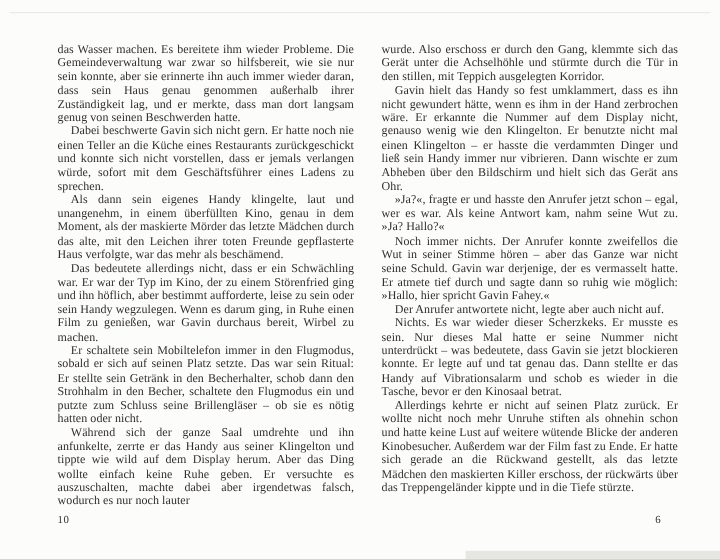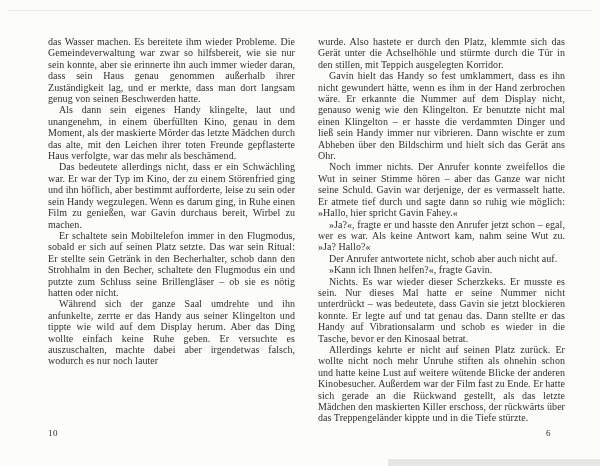--- a/index.html
+++ b/index.html
@@ -60,33 +60,33 @@
 </style>
 </head>
 <body>
 
 <div class="scan-top-edge"></div>
 <div class="scan-bottom-edge"></div>
 
 <div class="page page-left">
   <div class="text-block">
     <p class="para">das Wasser machen. Es bereitete ihm wieder Probleme. Die Gemeindeverwaltung war zwar so hilfsbereit, wie sie nur sein konnte, aber sie erinnerte ihn auch immer wieder daran, dass sein Haus genau genommen außerhalb ihrer Zuständigkeit lag, und er merkte, dass man dort langsam genug von seinen Beschwerden hatte.</p>
+    <p class="para indent">Dabei beschwerte Gavin sich nicht gern. Er hatte noch nie einen Teller an die Küche eines Restaurants zurückgeschickt und konnte sich nicht vorstellen, dass er jemals verlangen würde, sofort mit dem Geschäftsführer eines Ladens zu sprechen.</p>
     <p class="para indent">Als dann sein eigenes Handy klingelte, laut und unangenehm, in einem überfüllten Kino, genau in dem Moment, als der maskierte Mörder das letzte Mädchen durch das alte, mit den Leichen ihrer toten Freunde gepflasterte Haus verfolgte, war das mehr als beschämend.</p>
     <p class="para indent">Das bedeutete allerdings nicht, dass er ein Schwächling war. Er war der Typ im Kino, der zu einem Störenfried ging und ihn höflich, aber bestimmt aufforderte, leise zu sein oder sein Handy wegzulegen. Wenn es darum ging, in Ruhe einen Film zu genießen, war Gavin durchaus bereit, Wirbel zu machen.</p>
     <p class="para indent">Er schaltete sein Mobiltelefon immer in den Flugmodus, sobald er sich auf seinen Platz setzte. Das war sein Ritual: Er stellte sein Getränk in den Becherhalter, schob dann den Strohhalm in den Becher, schaltete den Flugmodus ein und putzte zum Schluss seine Brillengläser – ob sie es nötig hatten oder nicht.</p>
     <p class="para indent">Während sich der ganze Saal umdrehte und ihn anfunkelte, zerrte er das Handy aus seiner Klingelton und tippte wie wild auf dem Display herum. Aber das Ding wollte einfach keine Ruhe geben. Er versuchte es auszuschalten, machte dabei aber irgendetwas falsch, wodurch es nur noch lauter</p>
   </div>
   <div class="page-number num-left">10</div>
 </div>
 
 <div class="page page-right">
   <div class="text-block">
-    <p class="para">wurde. Also hastete er durch den Platz, klemmte sich das Gerät unter die Achselhöhle und stürmte durch die Tür in den stillen, mit Teppich ausgelegten Korridor.</p>
+    <p class="para">wurde. Also erschoss er durch den Gang, klemmte sich das Gerät unter die Achselhöhle und stürmte durch die Tür in den stillen, mit Teppich ausgelegten Korridor.</p>
     <p class="para indent">Gavin hielt das Handy so fest umklammert, dass es ihn nicht gewundert hätte, wenn es ihm in der Hand zerbrochen wäre. Er erkannte die Nummer auf dem Display nicht, genauso wenig wie den Klingelton. Er benutzte nicht mal einen Klingelton – er hasste die verdammten Dinger und ließ sein Handy immer nur vibrieren. Dann wischte er zum Abheben über den Bildschirm und hielt sich das Gerät ans Ohr.</p>
+    <p class="para indent">»Ja?«, fragte er und hasste den Anrufer jetzt schon – egal, wer es war. Als keine Antwort kam, nahm seine Wut zu. »Ja? Hallo?«</p>
     <p class="para indent">Noch immer nichts. Der Anrufer konnte zweifellos die Wut in seiner Stimme hören – aber das Ganze war nicht seine Schuld. Gavin war derjenige, der es vermasselt hatte. Er atmete tief durch und sagte dann so ruhig wie möglich: »Hallo, hier spricht Gavin Fahey.«</p>
-    <p class="para indent">»Ja?«, fragte er und hasste den Anrufer jetzt schon – egal, wer es war. Als keine Antwort kam, nahm seine Wut zu. »Ja? Hallo?«</p>
-    <p class="para indent">Der Anrufer antwortete nicht, schob aber auch nicht auf.</p>
-    <p class="para indent">»Kann ich Ihnen helfen?«, fragte Gavin.</p>
+    <p class="para indent">Der Anrufer antwortete nicht, legte aber auch nicht auf.</p>
     <p class="para indent">Nichts. Es war wieder dieser Scherzkeks. Er musste es sein. Nur dieses Mal hatte er seine Nummer nicht unterdrückt – was bedeutete, dass Gavin sie jetzt blockieren konnte. Er legte auf und tat genau das. Dann stellte er das Handy auf Vibrationsalarm und schob es wieder in die Tasche, bevor er den Kinosaal betrat.</p>
     <p class="para indent">Allerdings kehrte er nicht auf seinen Platz zurück. Er wollte nicht noch mehr Unruhe stiften als ohnehin schon und hatte keine Lust auf weitere wütende Blicke der anderen Kinobesucher. Außerdem war der Film fast zu Ende. Er hatte sich gerade an die Rückwand gestellt, als das letzte Mädchen den maskierten Killer erschoss, der rückwärts über das Treppengeländer kippte und in die Tiefe stürzte.</p>
   </div>
   <div class="page-number num-right">6</div>
 </div>
 
 </body></html>

